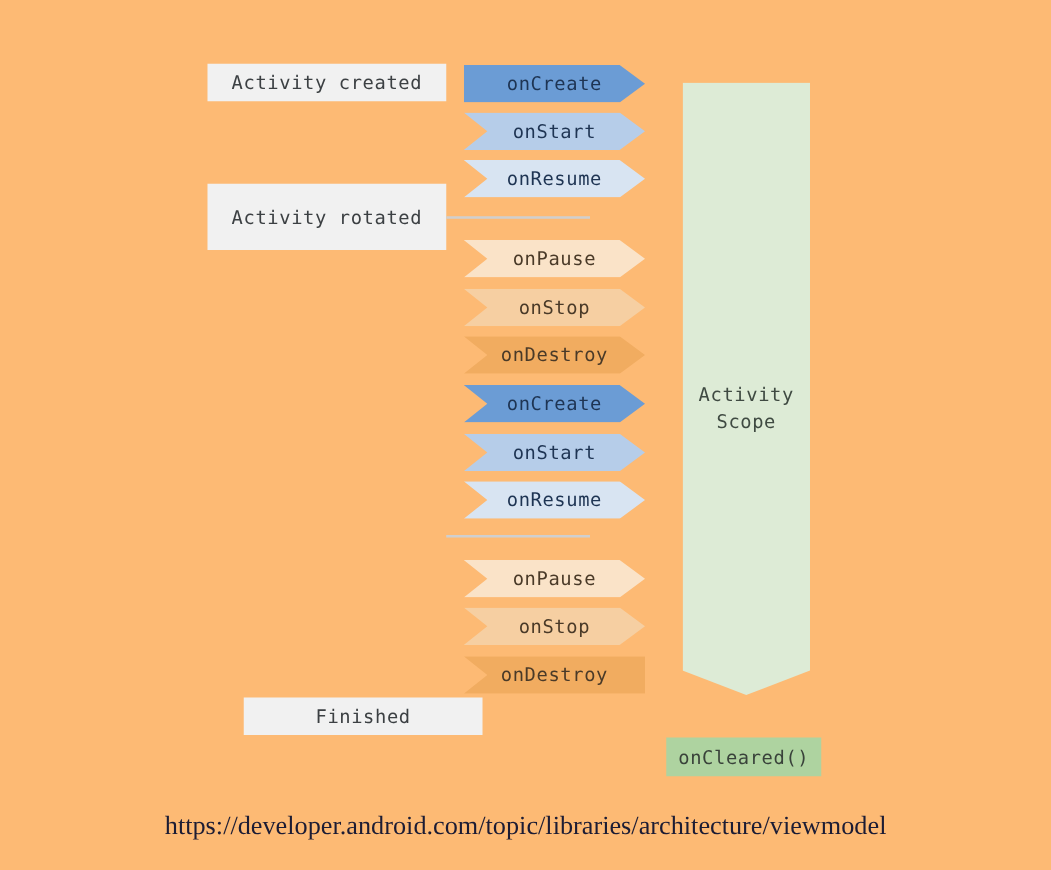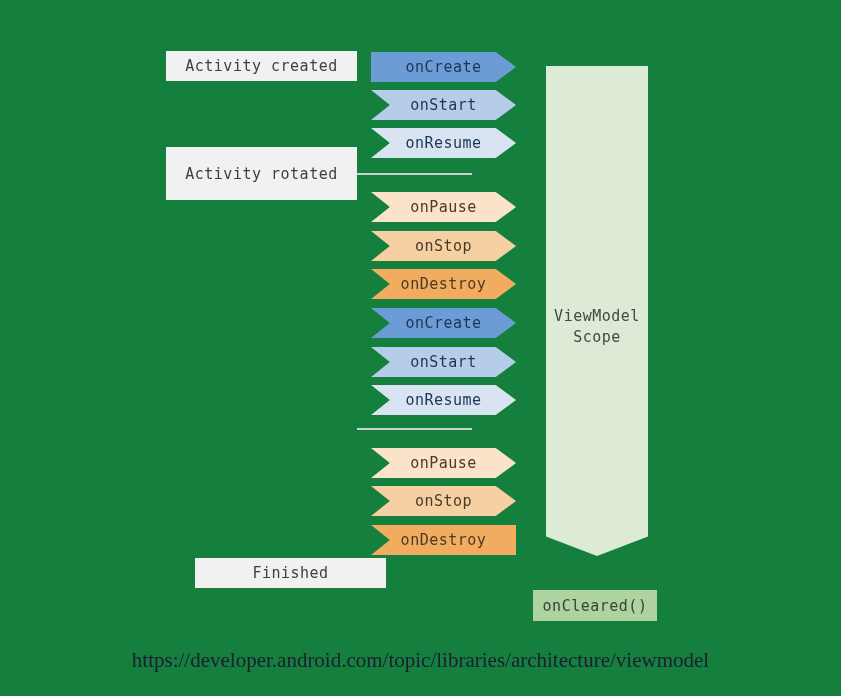--- a/index.html
+++ b/index.html
@@ -1,21 +1,21 @@
 <!DOCTYPE html>
 <html><head>
 <meta charset="utf-8">
 <style>
   * { margin: 0; padding: 0; box-sizing: border-box; }
   html, body { background: #ffffff; }
   .canvas {
     position: relative;
     width: 841px;
     height: 696px;
-    background: #15803d;
+    background: #fdba74;
     overflow: hidden;
     font-family: "DejaVu Sans Mono", "Liberation Mono", monospace;
   }
 
   
   .stage-box {
     position: absolute;
     left: 166px;
     width: 191px;
     background: #f1f1f1;
@@ -125,19 +125,19 @@
   <div class="arrow a-mid" style="top: 269px; background: rgb(241, 172, 96); color: rgb(74, 58, 40);">onDestroy</div>
   <div class="arrow a-mid" style="top: 308px; background: rgb(107, 156, 213); color: rgb(30, 52, 83);">onCreate</div>
   <div class="arrow a-mid" style="top: 347px; background: rgb(182, 205, 233); color: rgb(30, 52, 83);">onStart</div>
   <div class="arrow a-mid" style="top: 385px; background: rgb(216, 228, 242); color: rgb(30, 52, 83);">onResume</div>
 
   <div class="arrow a-mid" style="top: 448px; background: rgb(250, 227, 200); color: rgb(74, 58, 40);">onPause</div>
   <div class="arrow a-mid" style="top: 486px; background: rgb(246, 207, 162); color: rgb(74, 58, 40);">onStop</div>
   <div class="arrow a-end" style="top: 525px; background: rgb(241, 172, 96); color: rgb(74, 58, 40);">onDestroy</div>
 
   <div class="scope-arrow" style="background: rgb(221, 235, 214);">
-    <div class="scope-label">ViewModel Scope</div>
+    <div class="scope-label">Activity Scope</div>
   </div>
   <div class="cleared-box" style="background: rgb(174, 211, 160);">onCleared()</div>
 
   <div class="footer-url">https://developer.android.com/topic/libraries/architecture/viewmodel</div>
 
 </div>
 
 </body></html>

